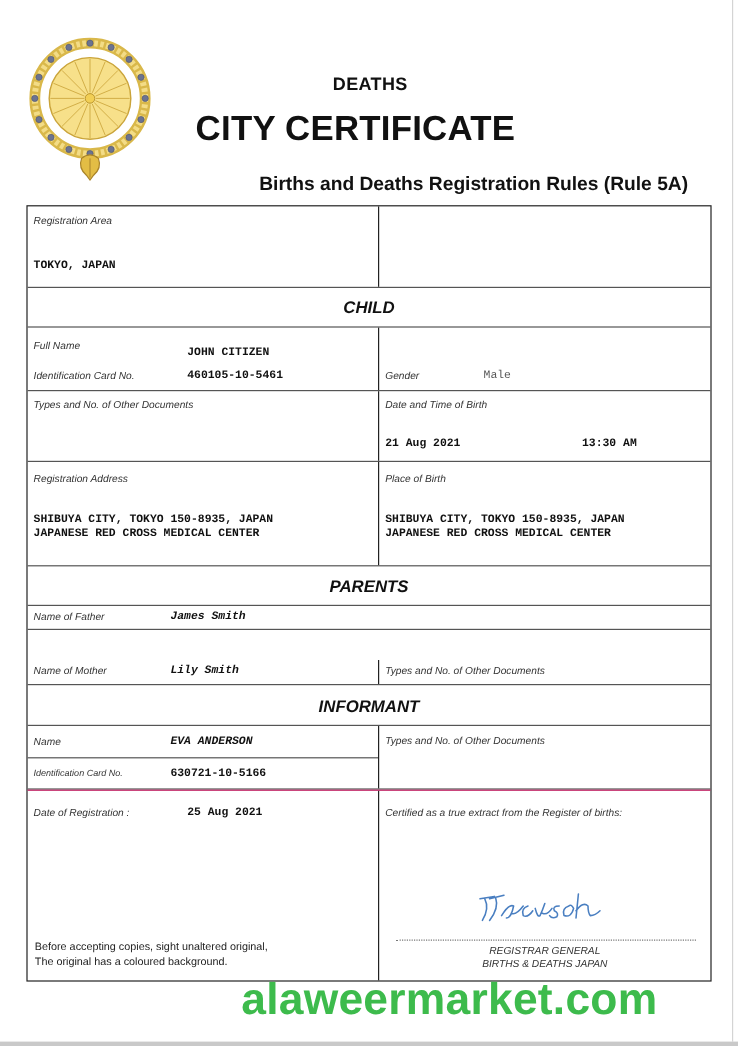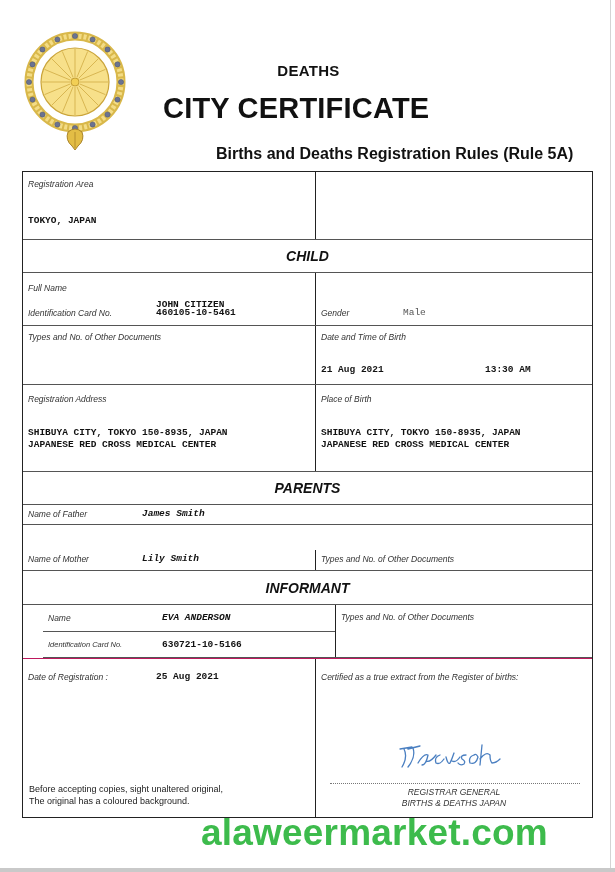--- a/index.html
+++ b/index.html
@@ -100,21 +100,21 @@
     </div>
   </div>
 
   <div class="row" style="height:32px; align-items:center; justify-content:center;">
     <div class="section">CHILD</div>
   </div>
 
   <div class="row" style="height:52px;">
     <div class="cell left">
       <div class="abs lbl" style="left:5px; top:10px;">Full Name</div>
-      <div class="abs val" style="left:133px; top:26px;">JOHN CITIZEN</div>
+      <div class="abs val" style="left:133px; top:15px;">JOHN CITIZEN</div>
       <div class="abs lbl" style="left:5px; top:35px;">Identification Card No.</div>
       <div class="abs val" style="left:133px; top:34px;">460105-10-5461</div>
     </div>
     <div class="cell right">
       <div class="abs lbl" style="left:5px; top:35px;">Gender</div>
       <div class="abs val" style="left:87px; top:34px; font-weight:normal; color:#555;">Male</div>
     </div>
   </div>
 
   <div class="row" style="height:58px;">
@@ -159,21 +159,21 @@
     </div>
     <div class="cell right">
       <div class="abs lbl" style="left:5px; top:4px;">Types and No. of Other Documents</div>
     </div>
   </div>
 
   <div class="row" style="height:33px; align-items:center; justify-content:center;">
     <div class="section">INFORMANT</div>
   </div>
 
-  <div class="row" style="height:52px;margin-left:20px;">
+  <div class="row" style="height:52px;">
     <div class="cell left" style="display:flex; flex-direction:column;">
       <div style="height:26px; position:relative; border-bottom:1px solid #555;">
         <div class="abs lbl" style="left:5px; top:8px;">Name</div>
         <div class="abs val" style="left:119px; top:7px; font-style:italic;">EVA ANDERSON</div>
       </div>
       <div style="flex:1; position:relative;">
         <div class="abs lbl" style="left:5px; top:8px; font-size:7.5px;">Identification Card No.</div>
         <div class="abs val" style="left:119px; top:7px;">630721-10-5166</div>
       </div>
     </div>

